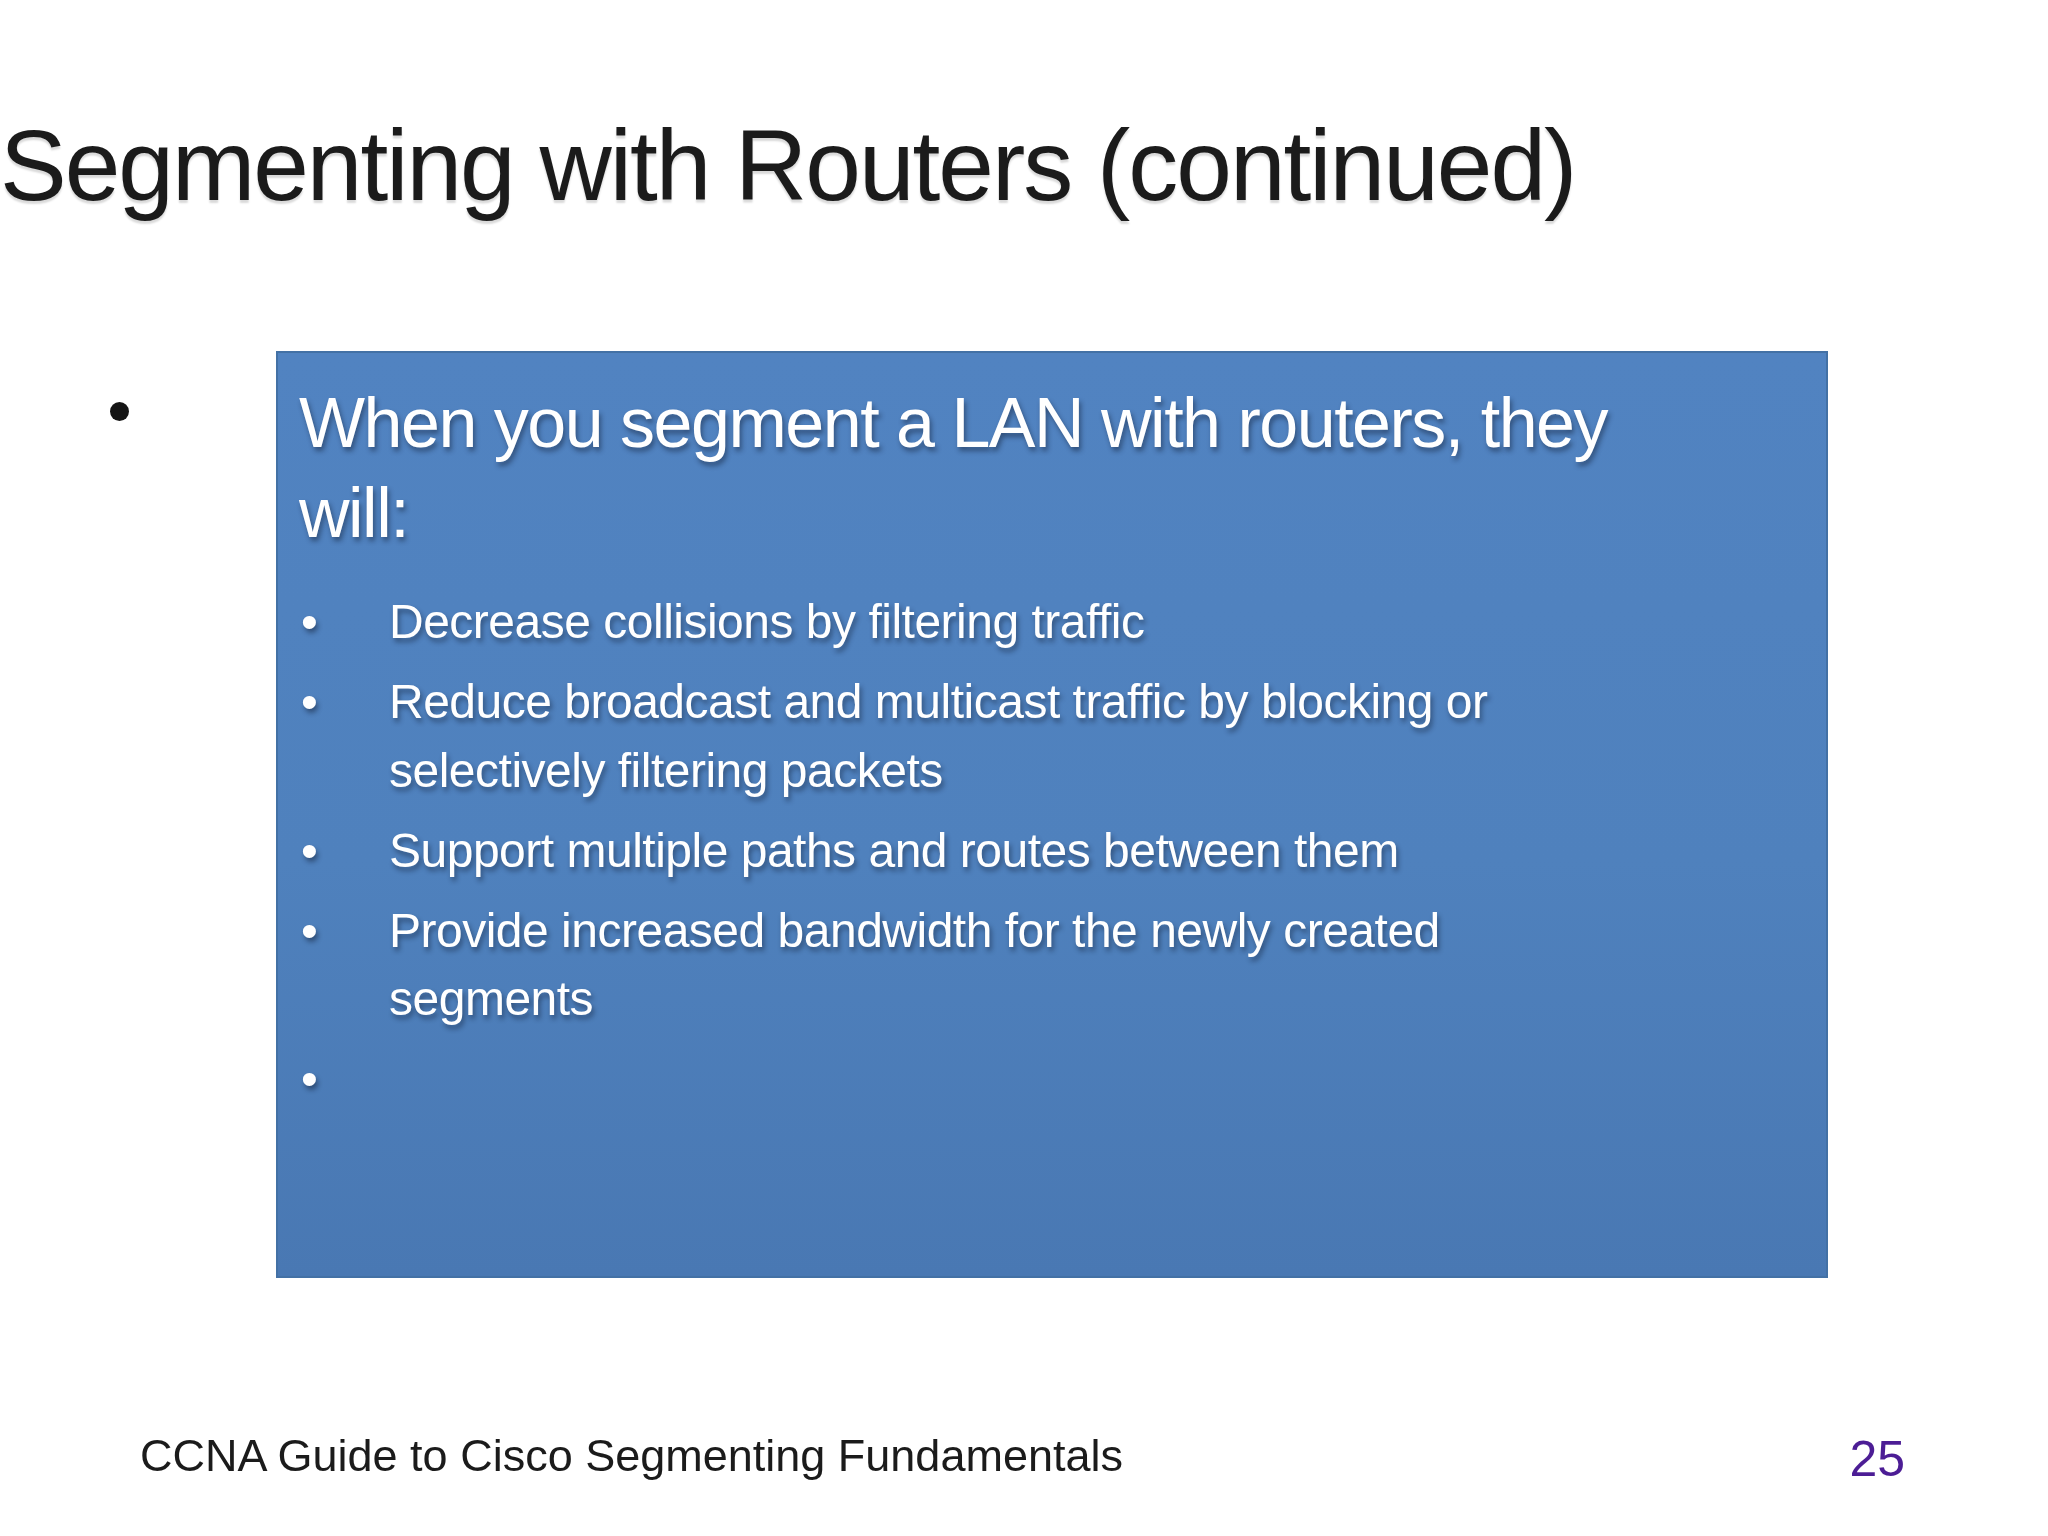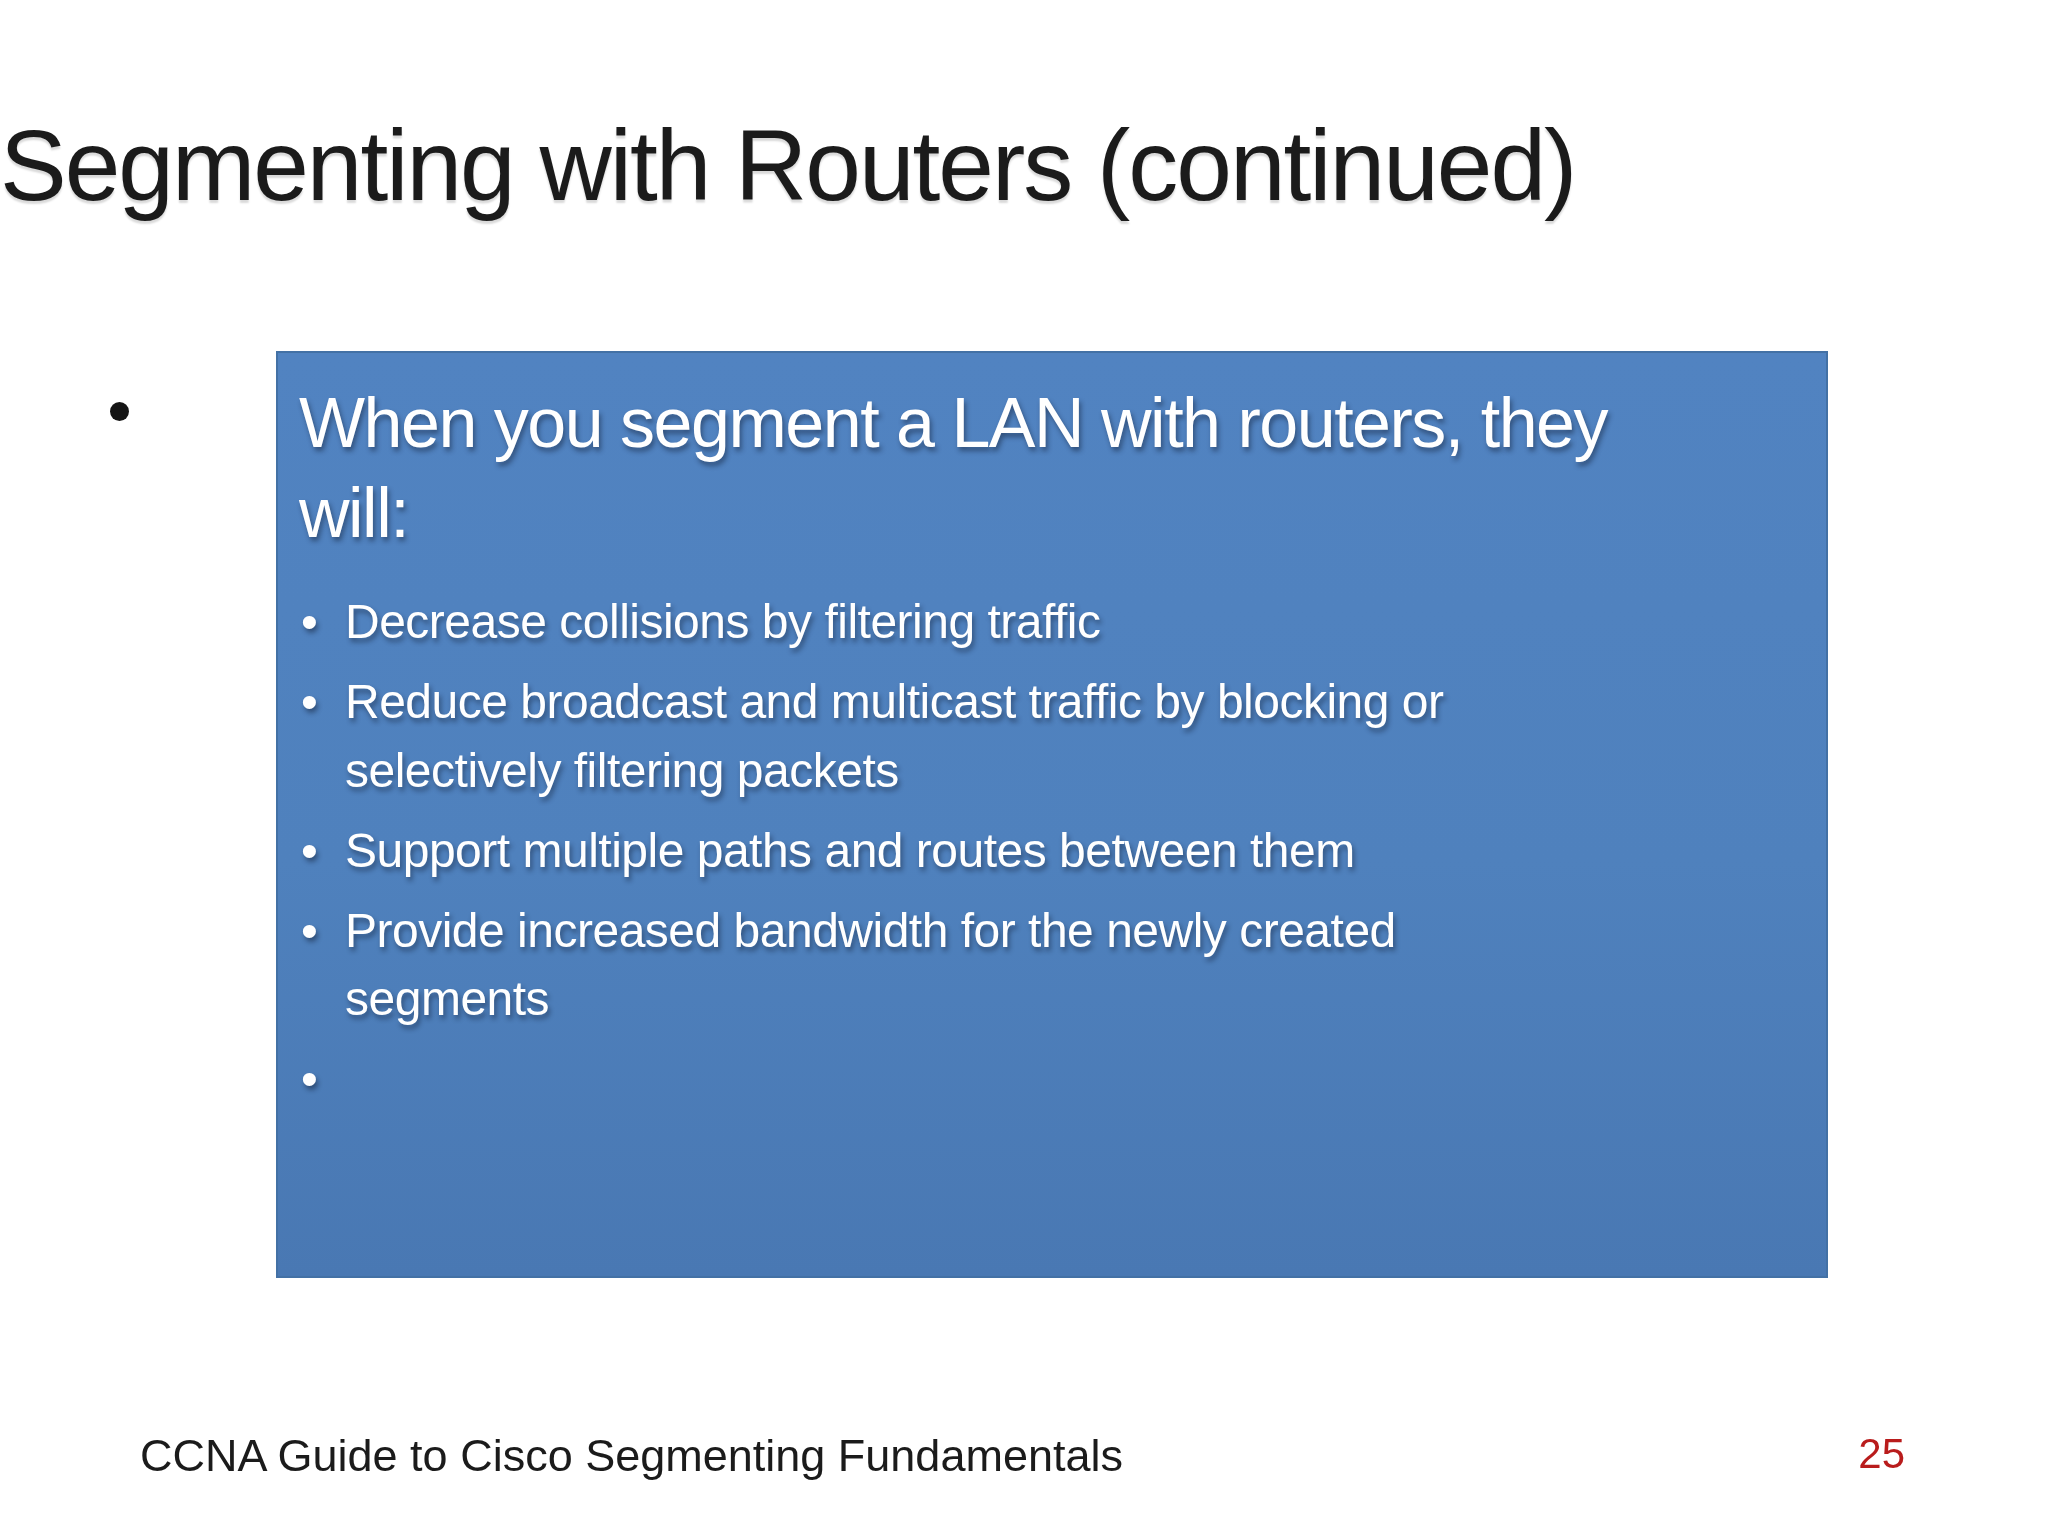--- a/index.html
+++ b/index.html
@@ -72,34 +72,35 @@
     letter-spacing: -0.5px;
   }
   .box-list .bullet {
     position: absolute;
     left: 2px;
     top: 0;
   }
   .li-text {
     display: inline-block;
     white-space: pre-line;
+    margin-left: 44px;
   }
   .footer-left {
     position: absolute;
     left: 140px;
     top: 1430px;
     font-size: 45px;
     color: #1b1b1b;
   }
   .page-number {
     position: absolute;
     right: 143px;
     top: 1430px;
-    font-size: 42px;
-    color: #b91c1c;
+    font-size: 50px;
+    color: #4c1d95;
   }
 </style>
 </head>
 <body>
 
 <div class="slide">
 
   <h1 class="title">Segmenting with Routers (continued)</h1>
 
   <span class="outer-bullet"></span>

